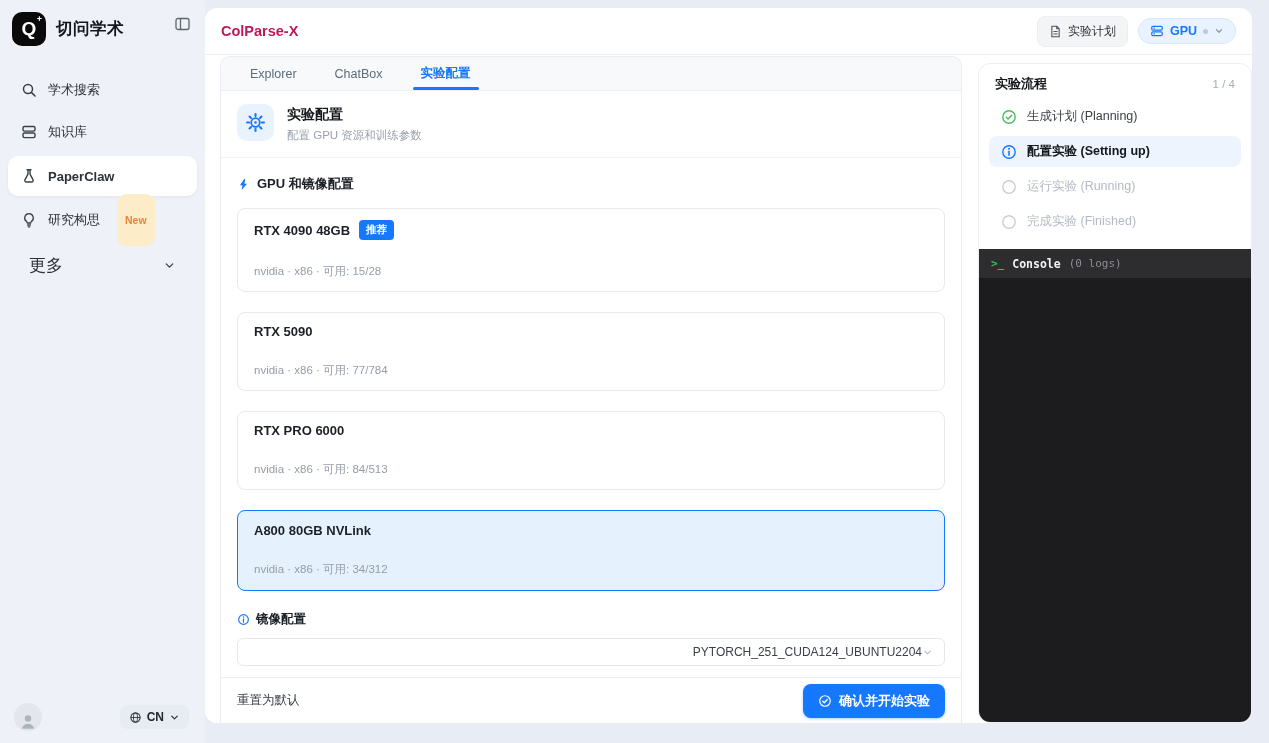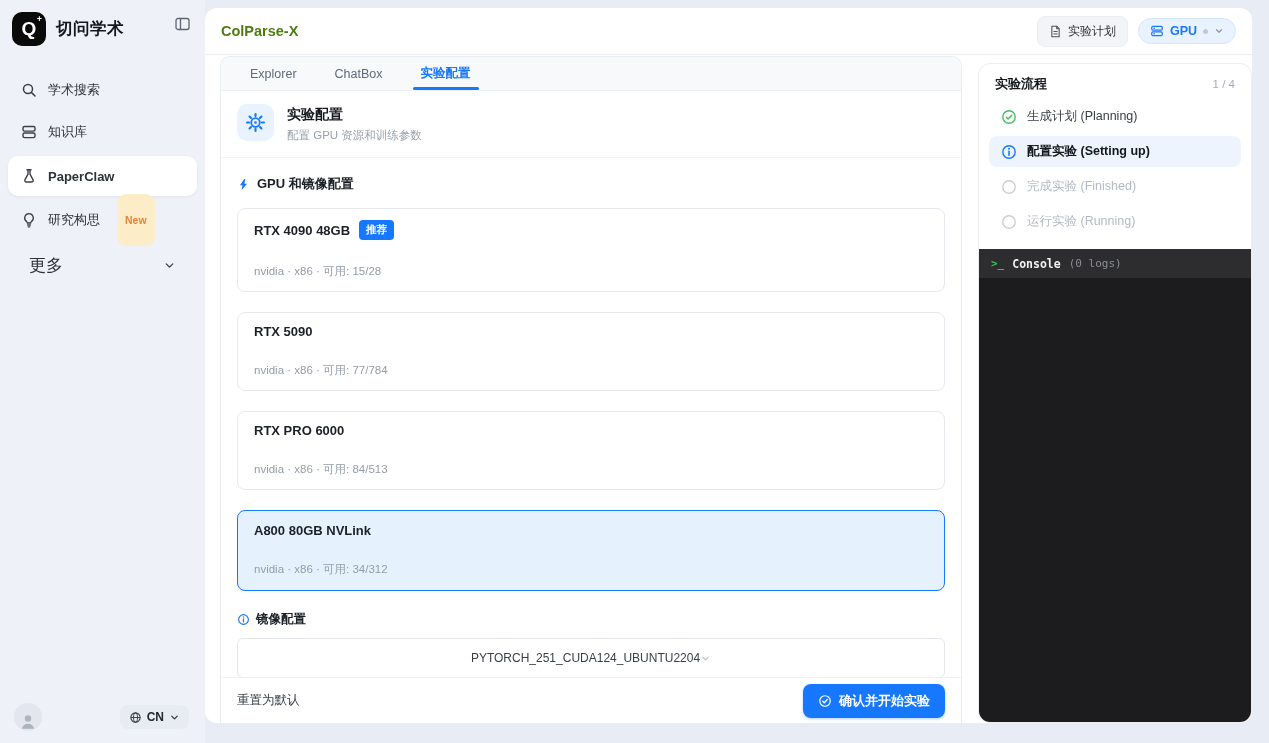--- a/index.html
+++ b/index.html
@@ -35,21 +35,21 @@
             align-items:flex-end; justify-content:center; overflow:hidden; color:#aeb4be; cursor:pointer; }
   .lang-pill { display:flex; align-items:center; gap:5px; background:#e7ebf2; border-radius:8px;
                padding:5px 9px; font-size:12px; font-weight:bold; color:#23272e; cursor:pointer; }
   .lang-pill .ic, .lang-pill .chev { color:#30353d; display:flex; }
 
   
   .window { position:absolute; left:205px; top:8px; width:1047px; height:715px; background:#fff;
             border-radius:12px; }
   .win-header { height:47px; display:flex; align-items:center; justify-content:space-between;
                 padding:0 16px 0 16px; border-bottom:1px solid #edf0f3; }
-  .win-title { font-size:14.5px; font-weight:bold; color:#4d7c0f; }
+  .win-title { font-size:14.5px; font-weight:bold; color:#be185d; }
   .hdr-right { display:flex; align-items:center; gap:10px; }
   .btn-plan { display:flex; align-items:center; gap:6px; background:#f3f4f6; border:1px solid #eceef1;
               border-radius:8px; padding:6px 11px; font-size:12px; color:#2b3036; cursor:pointer; }
   .btn-plan .ic { color:#4a505a; display:flex; }
   .pill-gpu { display:flex; align-items:center; gap:6px; background:#e9f3ff; border:1px solid #d3e7ff;
               border-radius:15px; padding:5px 11px; cursor:pointer; }
   .pill-gpu .lbl { font-size:12.5px; font-weight:bold; color:#1677ff; }
   .pill-gpu .ic { color:#1677ff; display:flex; }
   .pill-gpu .dot { width:5px; height:5px; border-radius:50%; background:#c2c9d4; }
   .pill-gpu .chev { color:#8b9ab0; display:flex; }
@@ -80,22 +80,22 @@
               cursor:pointer; background:#fff; }
   .gpu-card .name-row { display:flex; align-items:center; gap:9px; }
   .gpu-name { font-size:13px; font-weight:bold; color:#1c2026; }
   .badge-rec { background:#1677ff; color:#fff; font-size:10.5px; font-weight:bold; padding:3px 7px;
                border-radius:4px; }
   .gpu-meta { margin-top:24px; font-size:11.5px; color:#959ca8; }
   .gpu-card.selected { background:#e5f2fe; border:1.5px solid #1677ff; padding:12px 16px 13px; }
   .field-label { display:flex; align-items:center; gap:6px; font-size:12.5px; font-weight:bold;
                  color:#1b1f26; margin:2px 0 10px; }
   .field-label .ic { color:#1677ff; display:flex; }
-  .select { height:40px; border:1px solid #e4e7ec; border-radius:6px; display:flex; align-items:center;
-            justify-content:center; padding:0 11px; font-size:12px; color:#3a404a; cursor:pointer;
+  .select { height:28px; border:1px solid #e4e7ec; border-radius:6px; display:flex; align-items:center;
+            justify-content:flex-end; padding:0 11px; font-size:12px; color:#3a404a; cursor:pointer;
             background:#fff; }
   .select .chev { color:#b8bec8; display:flex; }
   .select.disabled { background:#f5f6f8; border-color:#e9ebee; color:#b9bfc9; cursor:default; } .gap22 { height:22px; }
   .card-footer { flex:0 0 auto; border-top:1px solid #eef0f3; height:46px; display:flex;
                  align-items:center; justify-content:space-between; padding:0 16px; }
   .reset-link { font-size:12.5px; color:#3a404a; cursor:pointer; }
   .btn-confirm { display:flex; align-items:center; gap:7px; background:#1677ff; color:#fff;
                  border-radius:8px; height:34px; padding:0 15px; font-size:13px; font-weight:bold;
                  cursor:pointer; box-shadow:0 1px 3px rgba(22,119,255,.35); }
   .btn-confirm .ic { display:flex; }
@@ -400,29 +400,29 @@
                 </svg>
             </span>
             <span class="lbl">配置实验 (Setting up)</span>
           </div>
           <div class="step pending">
             <span class="ic">
               <svg width="16" height="16" viewBox="0 0 16 16">
                   <circle cx="8" cy="8" r="6.2" fill="none" stroke="currentColor" stroke-width="1.4"></circle>
                 </svg>
             </span>
-            <span class="lbl">完成实验 (Finished)</span>
+            <span class="lbl">运行实验 (Running)</span>
           </div>
           <div class="step pending">
             <span class="ic">
               <svg width="16" height="16" viewBox="0 0 16 16">
                   <circle cx="8" cy="8" r="6.2" fill="none" stroke="currentColor" stroke-width="1.4"></circle>
                 </svg>
             </span>
-            <span class="lbl">运行实验 (Running)</span>
+            <span class="lbl">完成实验 (Finished)</span>
           </div>
         </div>
         <div class="console">
           <div class="console-header">
             <span class="console-prompt">&gt;_</span>
             <span class="console-title">Console</span>
             <span class="console-count">(0 logs)</span>
           </div>
           <div class="console-body"></div>
         </div>

